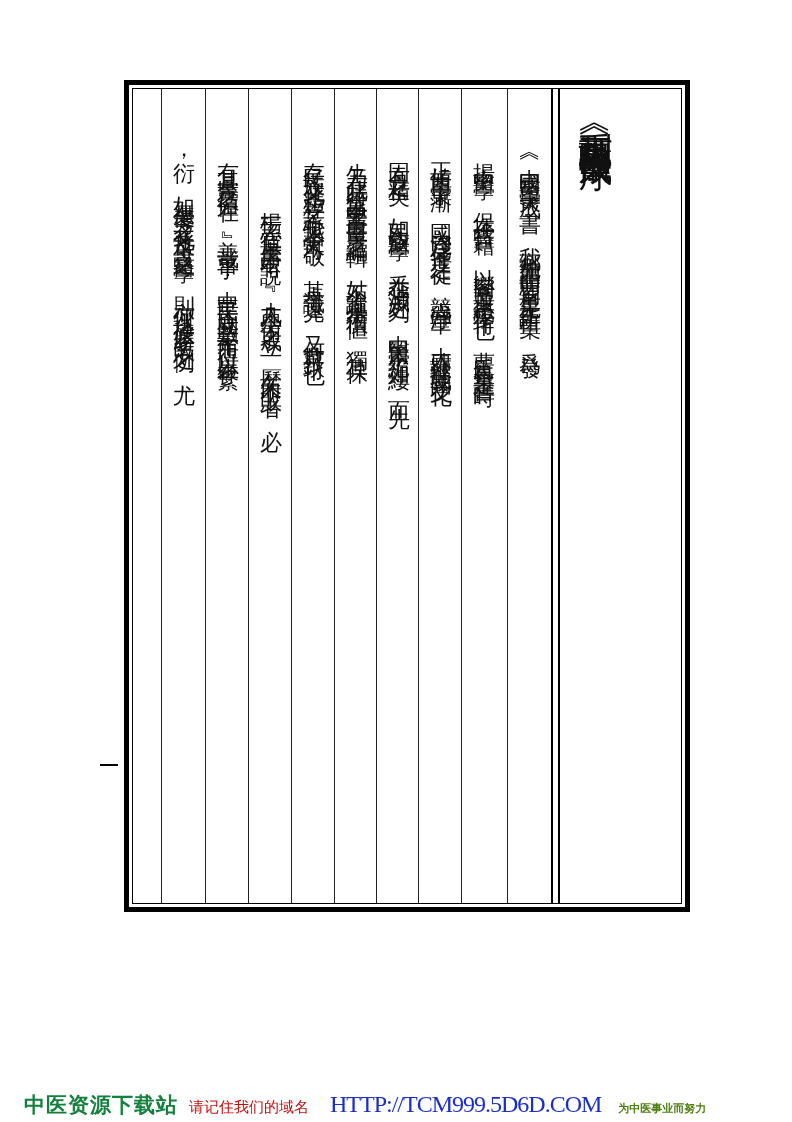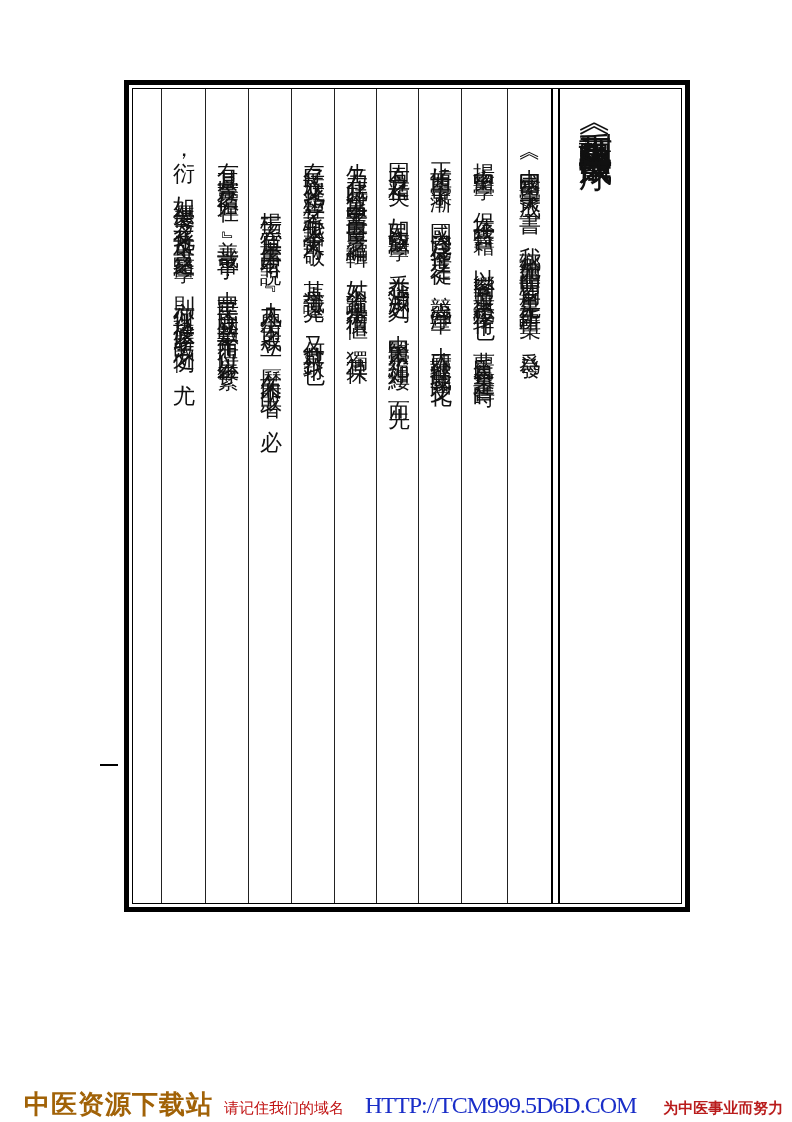--- a/index.html
+++ b/index.html
@@ -98,45 +98,45 @@
     }
     .footer {
       position: absolute;
       left: 24px;
       top: 1090px;
       white-space: nowrap;
       font-size: 22px;
       line-height: 28px;
     }
     .footer .site-name {
-      color: #a16207;
+      color: #15803d;
       font-family: "DejaVu Sans", sans-serif;
       font-weight: bold;
-      font-size: 26px;
+      font-size: 21px;
       letter-spacing: 1px;
     }
     .footer .remember {
       color: #c01010;
       font-family: "DejaVu Serif", serif;
       font-size: 15px;
       margin-left: 4px;
     }
     .footer .url {
       color: #1a2ec8;
       font-family: "Liberation Serif", serif;
       font-size: 24px;
       letter-spacing: -1px;
       margin-left: 14px;
     }
     .footer .slogan {
-      color: #b91c1c;
+      color: #4d7c0f;
       font-family: "DejaVu Serif", serif;
-      font-size: 15px;
+      font-size: 11px;
       font-weight: bold;
-      margin-left: 20px;
+      margin-left: 10px;
     }
   </style>
 </head>
 <body>
 
 <div class="frame-outer">
   <div class="frame-inner">
     <div class="title-sep"></div>
     <div class="title-column">重刊訂正《中國醫學大成》序</div>
 

